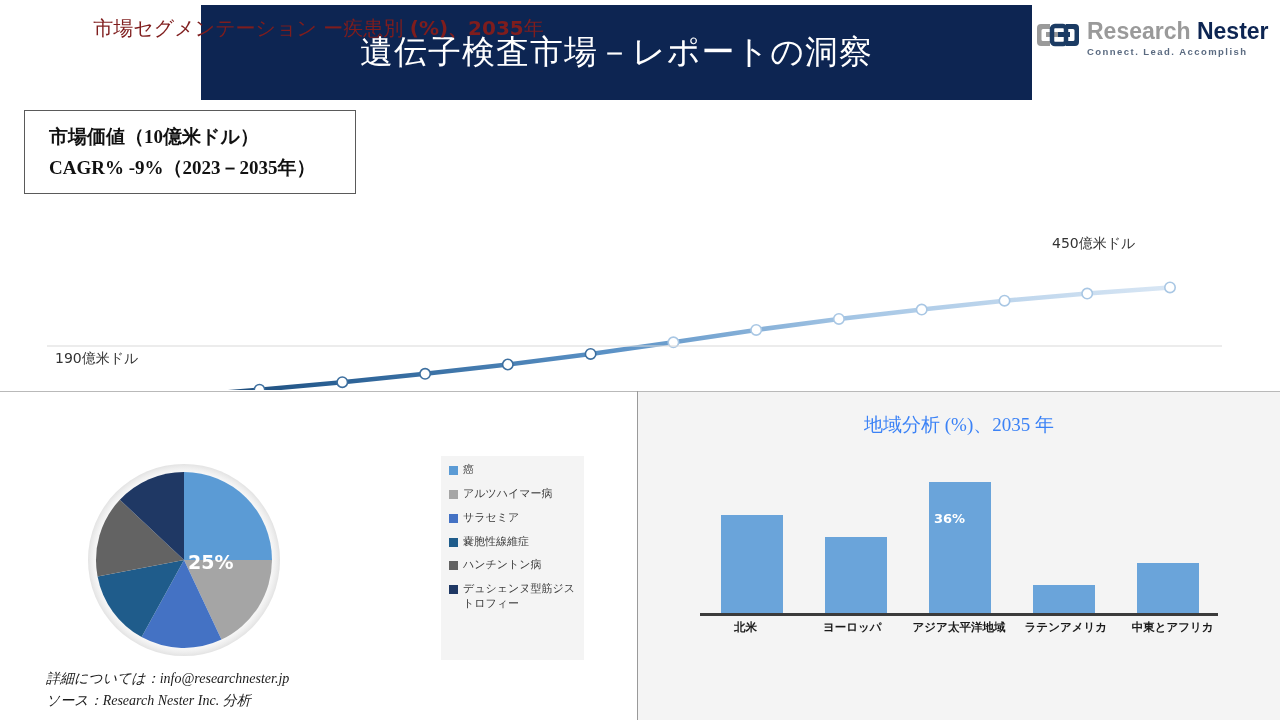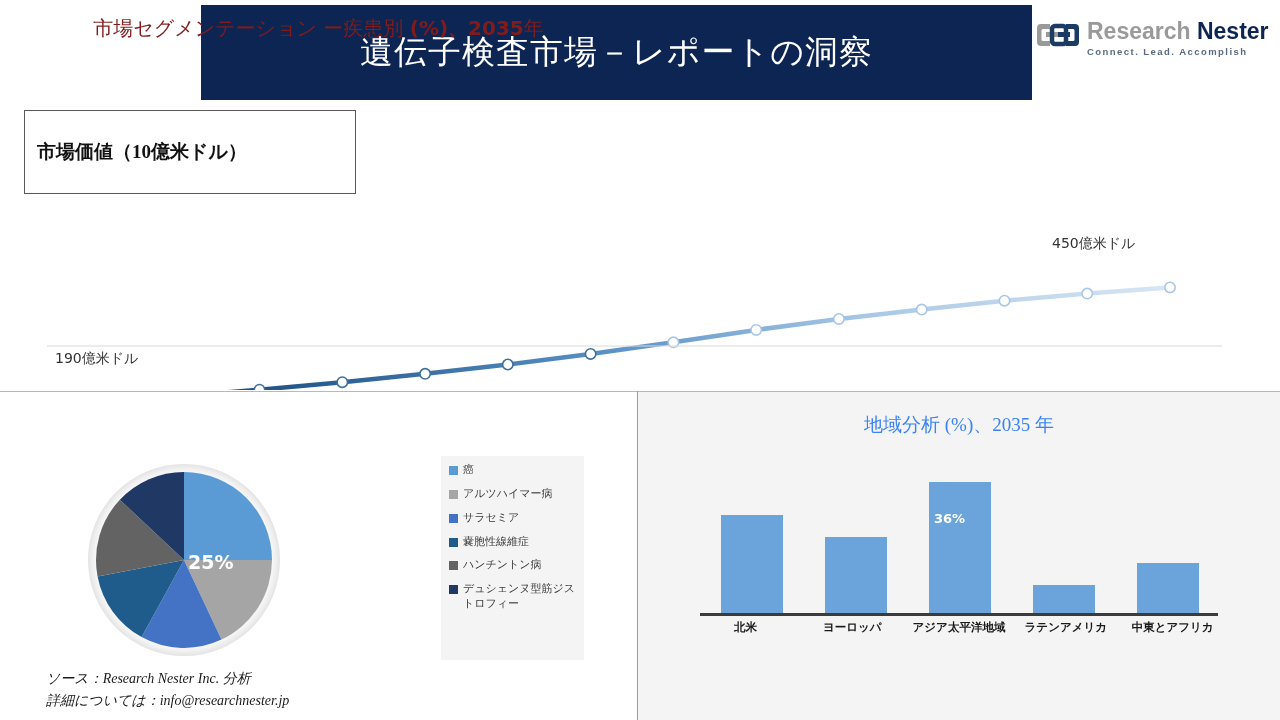--- a/index.html
+++ b/index.html
@@ -37,21 +37,21 @@
     font-size:9.5px;color:#5a6a80;font-weight:bold;
     letter-spacing:1.45px;margin-top:4px;white-space:nowrap;
   }
 
   
   #line-section{position:absolute;left:0;top:105px;width:1280px;height:285px;background:#fff;}
   #value-box{
     position:absolute;left:24px;top:5px;width:332px;height:84px;
     border:1.5px solid #5a5a5a;background:#fff;
     display:flex;flex-direction:column;justify-content:center;
-    padding-left:12px;box-sizing:border-box;
+    padding-left:24px;box-sizing:border-box;
   }
   #value-box div{
     font-family:"Liberation Serif","DejaVu Serif",serif;
     font-size:19px;font-weight:bold;color:#111;line-height:1.65;
     white-space:nowrap;
   }
   #label-start{
     position:absolute;left:55px;top:245px;font-size:14px;color:#333;
     font-family:"DejaVu Sans","Liberation Sans",sans-serif;white-space:nowrap;
   }
@@ -149,20 +149,21 @@
         </div>
         <div id="logo-tag">Connect. Lead. Accomplish</div>
       </div>
     </div>
   </div>
 
   <div id="line-section">
 
     <div id="value-box">
       <div>市場価値（10億米ドル）</div>
+      <div>CAGR% -9%（2023－2035年）</div>
     </div>
 
     <div id="label-start">190億米ドル</div>
     <div id="label-end">450億米ドル</div>
 
     <svg id="line-svg" viewBox="0 0 1280 285">
       <defs>
         <linearGradient id="lineGrad" x1="0" y1="0" x2="1" y2="0">
           <stop offset="0%" stop-color="#11355c"></stop>
           <stop offset="22%" stop-color="#2a6094"></stop>
@@ -260,22 +261,22 @@
         <span class="legend-swatch" style="background: rgb(99, 99, 99);"></span>
         <span class="legend-label">ハンチントン病</span>
       </div>
       <div class="legend-item">
         <span class="legend-swatch" style="background: rgb(31, 56, 100);"></span>
         <span class="legend-label">デュシェンヌ型筋ジストロフィー</span>
       </div>
     </div>
 
   <div id="source-note">
+    <div>詳細については：info@researchnester.jp</div>
     <div>ソース：Research Nester Inc. 分析</div>
-    <div>詳細については：info@researchnester.jp</div>
   </div>
 
   <div id="bar-title">地域分析 (%)、2035 年</div>
   <div id="bar-area">
       <div class="bar-col" style="left: 21px; height: 148px;">
         <div class="bar-rect" style="height: 99.9px; background: rgb(106, 164, 218);"></div>
       </div>
       <div class="bar-col" style="left: 125px; height: 148px;">
         <div class="bar-rect" style="height: 77.7px; background: rgb(106, 164, 218);"></div>
       </div>

